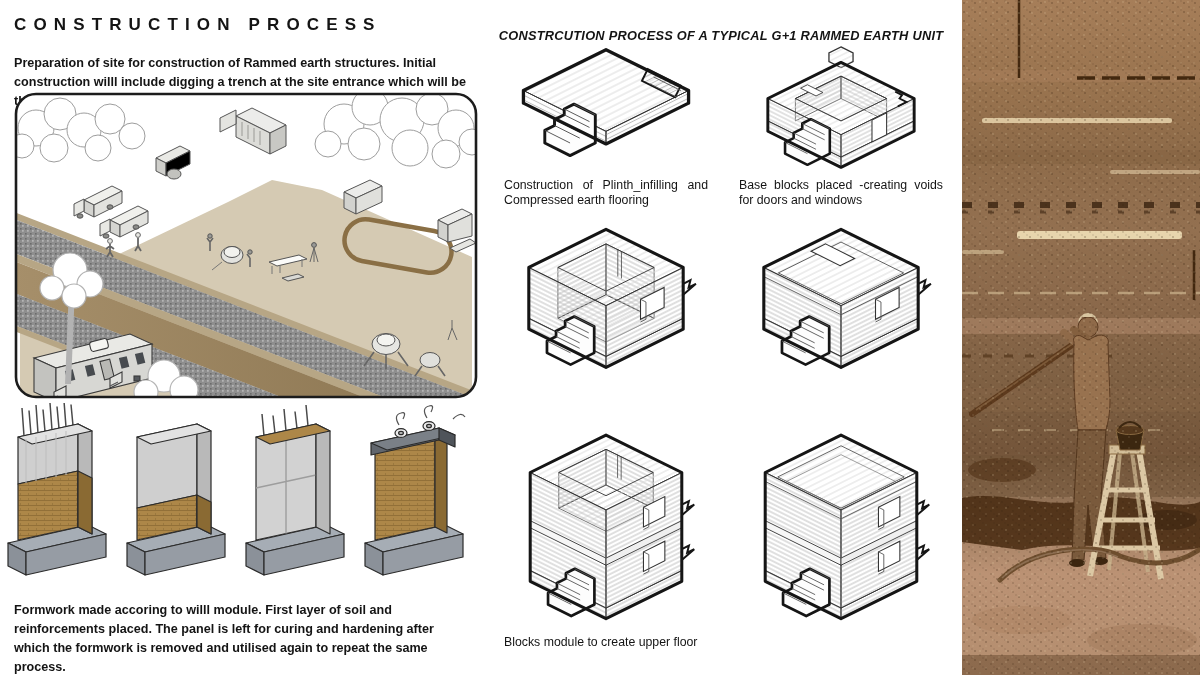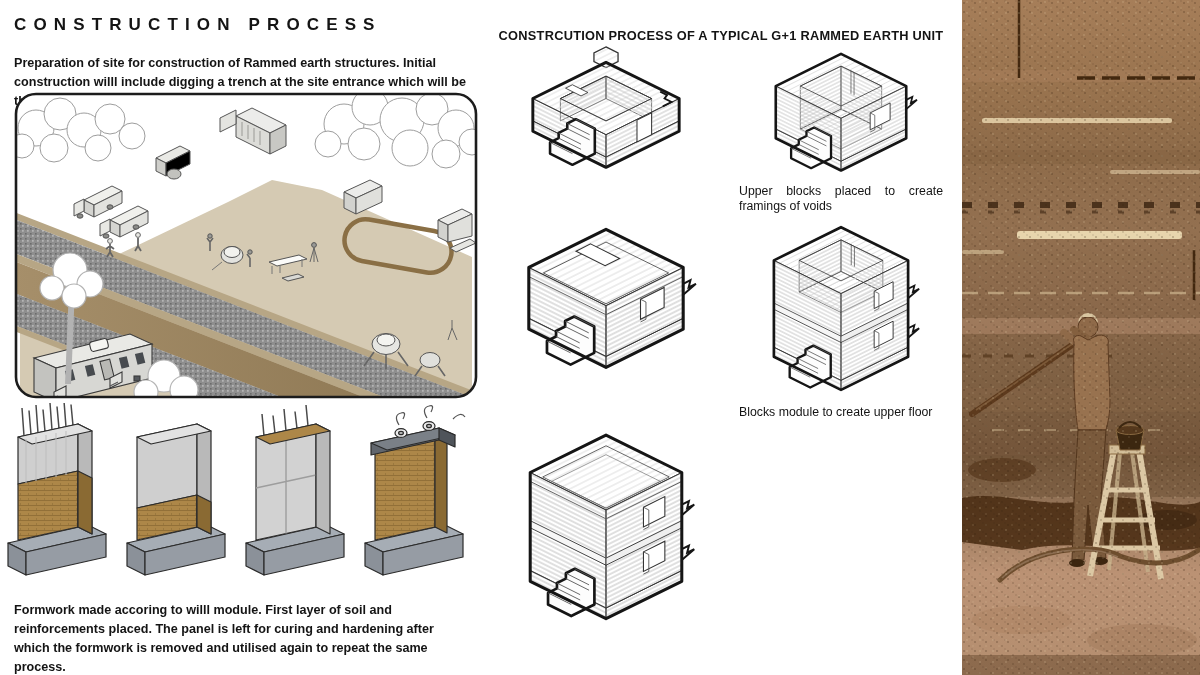--- a/index.html
+++ b/index.html
@@ -10,21 +10,21 @@
   .main-title{left:14px;top:4px;width:460px;font-size:17px;font-weight:600;
               letter-spacing:.42em;white-space:nowrap;}
   .intro,.footer-par{left:14px;width:455px;font-size:12.6px;line-height:19px;
               font-weight:700;}
   .intro{top:41px;}
   .footer-par{top:588px;}
   .site-illo{left:14px;top:92px;}
   .formwork-row{left:2px;top:403px;width:480px;display:flex;gap:4px;}
   
   .mid-title{left:486px;top:17px;width:470px;text-align:center;font-size:12.8px;
-             font-weight:600;letter-spacing:.02em;}
+             font-weight:600;letter-spacing:.02em;font-style:italic;}
   .steps-grid{left:488px;top:40px;width:470px;display:grid;
               grid-template-columns:235px 235px;grid-template-rows:173px 206px 256px;}
   .step-cell{display:flex;flex-direction:column;align-items:center;}
   .step-cell svg{display:block;}
   .caption{width:204px;font-size:12.3px;line-height:14.5px;text-align:justify;
            margin-top:2px;align-self:flex-start;margin-left:16px;font-weight:500;}
   
   .photo-wrap{left:962px;top:0;width:238px;height:675px;background:#9a744f;}
   .gap{left:956px;top:0;width:6px;height:675px;background:#fff;}
 </style>
@@ -319,20 +319,33 @@
       </g>
     </svg>
   </div>
 
   <p class="abs footer-par">Formwork made accoring to willl module. First layer of soil and reinforcements placed. The panel is left for curing and hardening after which the formwork is removed and utilised again to repeat the same process.</p>
 
   <h2 class="abs mid-title">CONSTRCUTION PROCESS OF A TYPICAL G+1 RAMMED EARTH UNIT</h2>
 
   <div class="abs steps-grid">
 
+    <div class="step-cell">
+      <svg width="216" height="136" viewBox="0 0 210 140">
+        <polygon points="105,10 190,52 190,65 105,107 20,65 20,52" fill="#ffffff"></polygon>
+        <polygon points="105,10 190,52 105,94 20,52" fill="url(#pt)" stroke="#333" stroke-width="1"></polygon>
+        <polygon points="20,52 105,94 105,107 20,65" fill="url(#pl)" stroke="#333" stroke-width="1"></polygon>
+        <polygon points="105,94 190,52 190,65 105,107" fill="url(#pr)" stroke="#333" stroke-width="1"></polygon>
+        <path d="M148,30 l34,17 l-6,12 l-34,-17 Z" fill="url(#pr)" stroke="#151515" stroke-width="2"></path>
+        <path d="M154,38 l28,14 M150,45 l28,14" stroke="#555" stroke-width="1"></path>
+        <use href="#stair" transform="translate(12,66)"></use>
+        <polygon points="105,10 190,52 190,65 105,107 20,65 20,52" fill="none" stroke="#151515" stroke-width="3.4" stroke-linejoin="round"></polygon>
+      </svg>
+      <div class="caption">Construction of Plinth_infilling and Compressed earth flooring</div>
+    </div>
 
     <div class="step-cell">
       <svg width="216" height="136" viewBox="0 0 210 158">
         <polygon points="105,26 190,68 190,106 105,148 20,106 20,68" fill="#ffffff"></polygon>
 
         <polygon points="105,8 119,15 119,25 105,32 91,25 91,15" fill="url(#pt)" stroke="#333" stroke-width="1.5"></polygon>
 
         <polygon points="105,42 158,68 105,94 52,68" fill="url(#pt)" stroke="#444" stroke-width=".8"></polygon>
 
         <polygon points="52,68 105,42 105,68 52,94" fill="url(#pr)" stroke="#444" stroke-width=".8"></polygon>
@@ -346,20 +359,21 @@
         <polygon points="20,94 105,136 105,148 20,106" fill="url(#pl)" stroke="#333" stroke-width="1"></polygon>
         <polygon points="105,136 190,94 190,106 105,148" fill="url(#pr)" stroke="#333" stroke-width="1"></polygon>
 
         <polygon points="141,93 158,84.6 158,110 141,118.4" fill="#ffffff" stroke="#333" stroke-width="1.2"></polygon>
 
         <polygon points="66,52 84,61 76,65 58,56" fill="#ffffff" stroke="#333" stroke-width="1"></polygon>
         <path d="M168,60 l8,4 l-3,4 l8,4 l-10,5" fill="none" stroke="#151515" stroke-width="2.2"></path>
         <use href="#stair" transform="translate(10,92)"></use>
         <polygon points="105,26 190,68 190,106 105,148 20,106 20,68" fill="none" stroke="#151515" stroke-width="3.4" stroke-linejoin="round"></polygon>
       </svg>
+      <div class="caption">Base blocks placed -creating voids for doors and windows</div>
     </div>
 
     <div class="step-cell">
       <svg width="208" height="168" viewBox="0 0 210 185">
         <polygon points="105,18 190,60 190,128 105,170 20,128 20,60" fill="#ffffff"></polygon>
 
         <polygon points="105,90 158,116 105,142 52,116" fill="url(#pt)" stroke="#444" stroke-width=".8"></polygon>
         <polygon points="52,60 105,34 105,90 52,116" fill="url(#pr)" stroke="#444" stroke-width=".8"></polygon>
         <polygon points="105,34 158,60 158,116 105,90" fill="url(#pl)" stroke="#444" stroke-width=".8"></polygon>
         <path d="M118,40 V70 M122,42 V72" stroke="#555" stroke-width="1"></path>
@@ -371,21 +385,20 @@
 
         <polygon points="20,116 105,158 105,170 20,128" fill="url(#pl)" stroke="#333" stroke-width="1"></polygon>
         <polygon points="105,158 190,116 190,128 105,170" fill="url(#pr)" stroke="#333" stroke-width="1"></polygon>
 
         <polygon points="143,95 169,82 169,104 143,117" fill="#ffffff" stroke="#333" stroke-width="1.2"></polygon>
         <path d="M143,95 l6,3 v19 l-6,3" fill="none" stroke="#555" stroke-width="1"></path>
         <path d="M190,78 l8,-4 l-2,8 l8,-4 l-14,12" fill="none" stroke="#151515" stroke-width="2.2"></path>
         <use href="#stair" transform="translate(10,114)"></use>
         <polygon points="105,18 190,60 190,128 105,170 20,128 20,60" fill="none" stroke="#151515" stroke-width="3.4" stroke-linejoin="round"></polygon>
       </svg>
-      <div class="caption">Upper blocks placed to create framings of voids</div>
     </div>
 
     <div class="step-cell">
       <svg width="208" height="168" viewBox="0 0 210 185">
         <polygon points="105,18 190,60 190,128 105,170 20,128 20,60" fill="#ffffff"></polygon>
 
         <polygon points="105,18 190,60 105,102 20,60" fill="url(#pt)" stroke="#333" stroke-width="1"></polygon>
         <polygon points="105,32 174,66 105,100 36,66" fill="none" stroke="#555" stroke-width="1"></polygon>
 
         <polygon points="88,34 120,50 104,58 72,42" fill="#ffffff" stroke="#333" stroke-width="1.2"></polygon>

